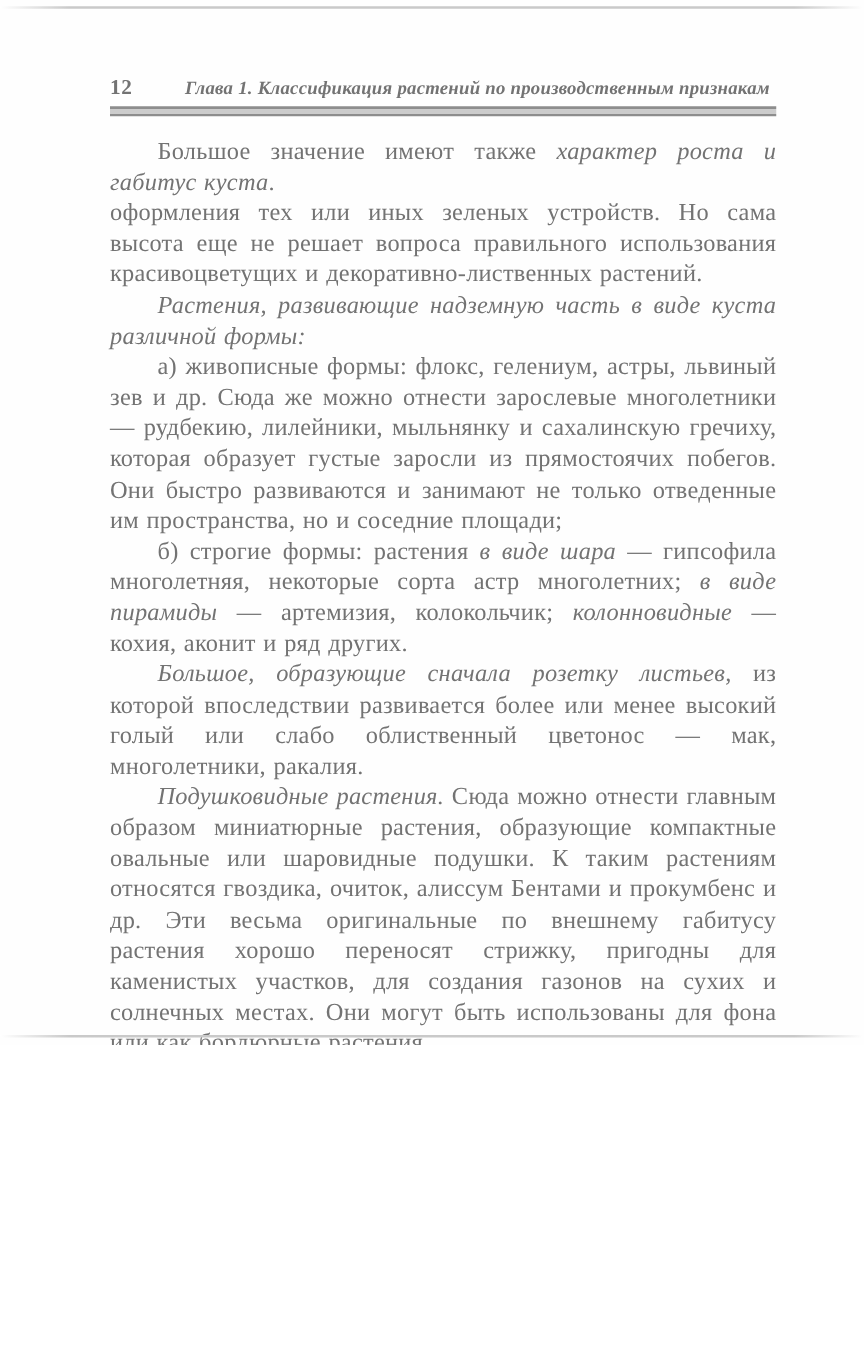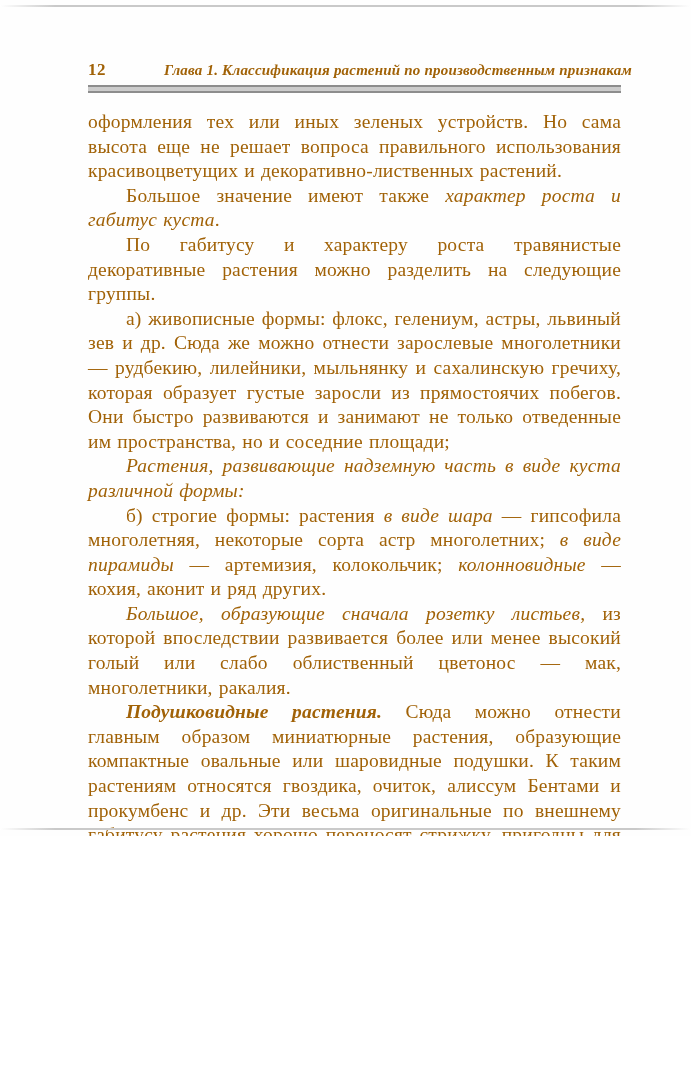--- a/index.html
+++ b/index.html
@@ -7,21 +7,21 @@
     padding: 0;
     background: #ffffff;
   }
   .page {
     position: relative;
     width: 691px;
     height: 836px;
     background: #fefefe;
     overflow: hidden;
     font-family: "Liberation Serif", "DejaVu Serif", serif;
-    color: #a16207;
+    color: #737373;
   }
   .edge {
     position: absolute;
     left: 0;
     width: 100%;
     height: 2px;
     background: linear-gradient(to right, #ffffff 0%, #c9c9c9 8%, #c9c9c9 92%, #ffffff 100%);
   }
   .edge-top { top: 5px; }
   .edge-bottom { bottom: 6px; }
@@ -35,21 +35,21 @@
     align-items: baseline;
   }
   .page-number {
     font-size: 17px;
     font-weight: bold;
     letter-spacing: 0.5px;
     flex: 0 0 auto;
   }
   .chapter-header {
     flex: 1 1 auto;
-    margin-left: 58px;
+    margin-left: 42px;
     font-size: 15px;
     font-style: italic;
     font-weight: bold;
     letter-spacing: 0.2px;
     white-space: nowrap;
   }
   .header-rule {
     position: absolute;
     top: 85px;
     left: 88px;
@@ -73,42 +73,41 @@
   }
   .para {
     margin: 0;
     word-spacing: 1px;
   }
   .para.indent {
     text-indent: 38px;
   }
   .normal { font-style: normal; }
   .italic { font-style: italic; }
-  .bold-italic { font-style: italic; font-weight: bold; }
+  .bold-italic { font-style: italic; font-weight: normal; }
 </style>
 </head>
 <body>
 
 <div class="page">
 
   <div class="edge edge-top"></div>
 
   <div class="header-row">
     <span class="page-number">12</span>
     <span class="chapter-header">Глава 1. Классификация растений по производственным признакам</span>
   </div>
 
   <div class="header-rule"></div>
 
   <div class="page-body">
+      <p class="para indent"><span class="normal">Большое значение имеют также </span><span class="italic">характер роста и габитус куста</span><span class="normal">.</span></p>
       <p class="para"><span class="normal">оформления тех или иных зеленых устройств. Но сама высота еще не решает вопроса правильного использования красивоцветущих и декоративно-лиственных растений.</span></p>
-      <p class="para indent"><span class="normal">Большое значение имеют также </span><span class="italic">характер роста и габитус куста</span><span class="normal">.</span></p>
-      <p class="para indent"><span class="normal">По габитусу и характеру роста травянистые декоративные растения можно разделить на следующие группы.</span></p>
+      <p class="para indent"><span class="italic">Растения, развивающие надземную часть в виде куста различной формы:</span></p>
       <p class="para indent"><span class="normal">а) живописные формы: флокс, гелениум, астры, львиный зев и др. Сюда же можно отнести зарослевые многолетники — рудбекию, лилейники, мыльнянку и сахалинскую гречиху, которая образует густые заросли из прямостоячих побегов. Они быстро развиваются и занимают не только отведенные им пространства, но и соседние площади;</span></p>
-      <p class="para indent"><span class="italic">Растения, развивающие надземную часть в виде куста различной формы:</span></p>
       <p class="para indent"><span class="normal">б) строгие формы: растения </span><span class="italic">в виде шара</span><span class="normal"> — гипсофила многолетняя, некоторые сорта астр многолетних; </span><span class="italic">в виде пирамиды</span><span class="normal"> — артемизия, колокольчик; </span><span class="italic">колонновидные</span><span class="normal"> — кохия, аконит и ряд других.</span></p>
       <p class="para indent"><span class="italic">Большое, образующие сначала розетку листьев,</span><span class="normal"> из которой впоследствии развивается более или менее высокий голый или слабо облиственный цветонос — мак, многолетники, ракалия.</span></p>
       <p class="para indent"><span class="bold-italic">Подушковидные растения.</span><span class="normal"> Сюда можно отнести главным образом миниатюрные растения, образующие компактные овальные или шаровидные подушки. К таким растениям относятся гвоздика, очиток, алиссум Бентами и прокумбенс и др. Эти весьма оригинальные по внешнему габитусу растения хорошо переносят стрижку, пригодны для каменистых участков, для создания газонов на сухих и солнечных местах. Они могут быть использованы для фона или как бордюрные растения.</span></p>
     </div>
 
   <div class="edge edge-bottom"></div>
 
 </div>
 
 </body></html>

